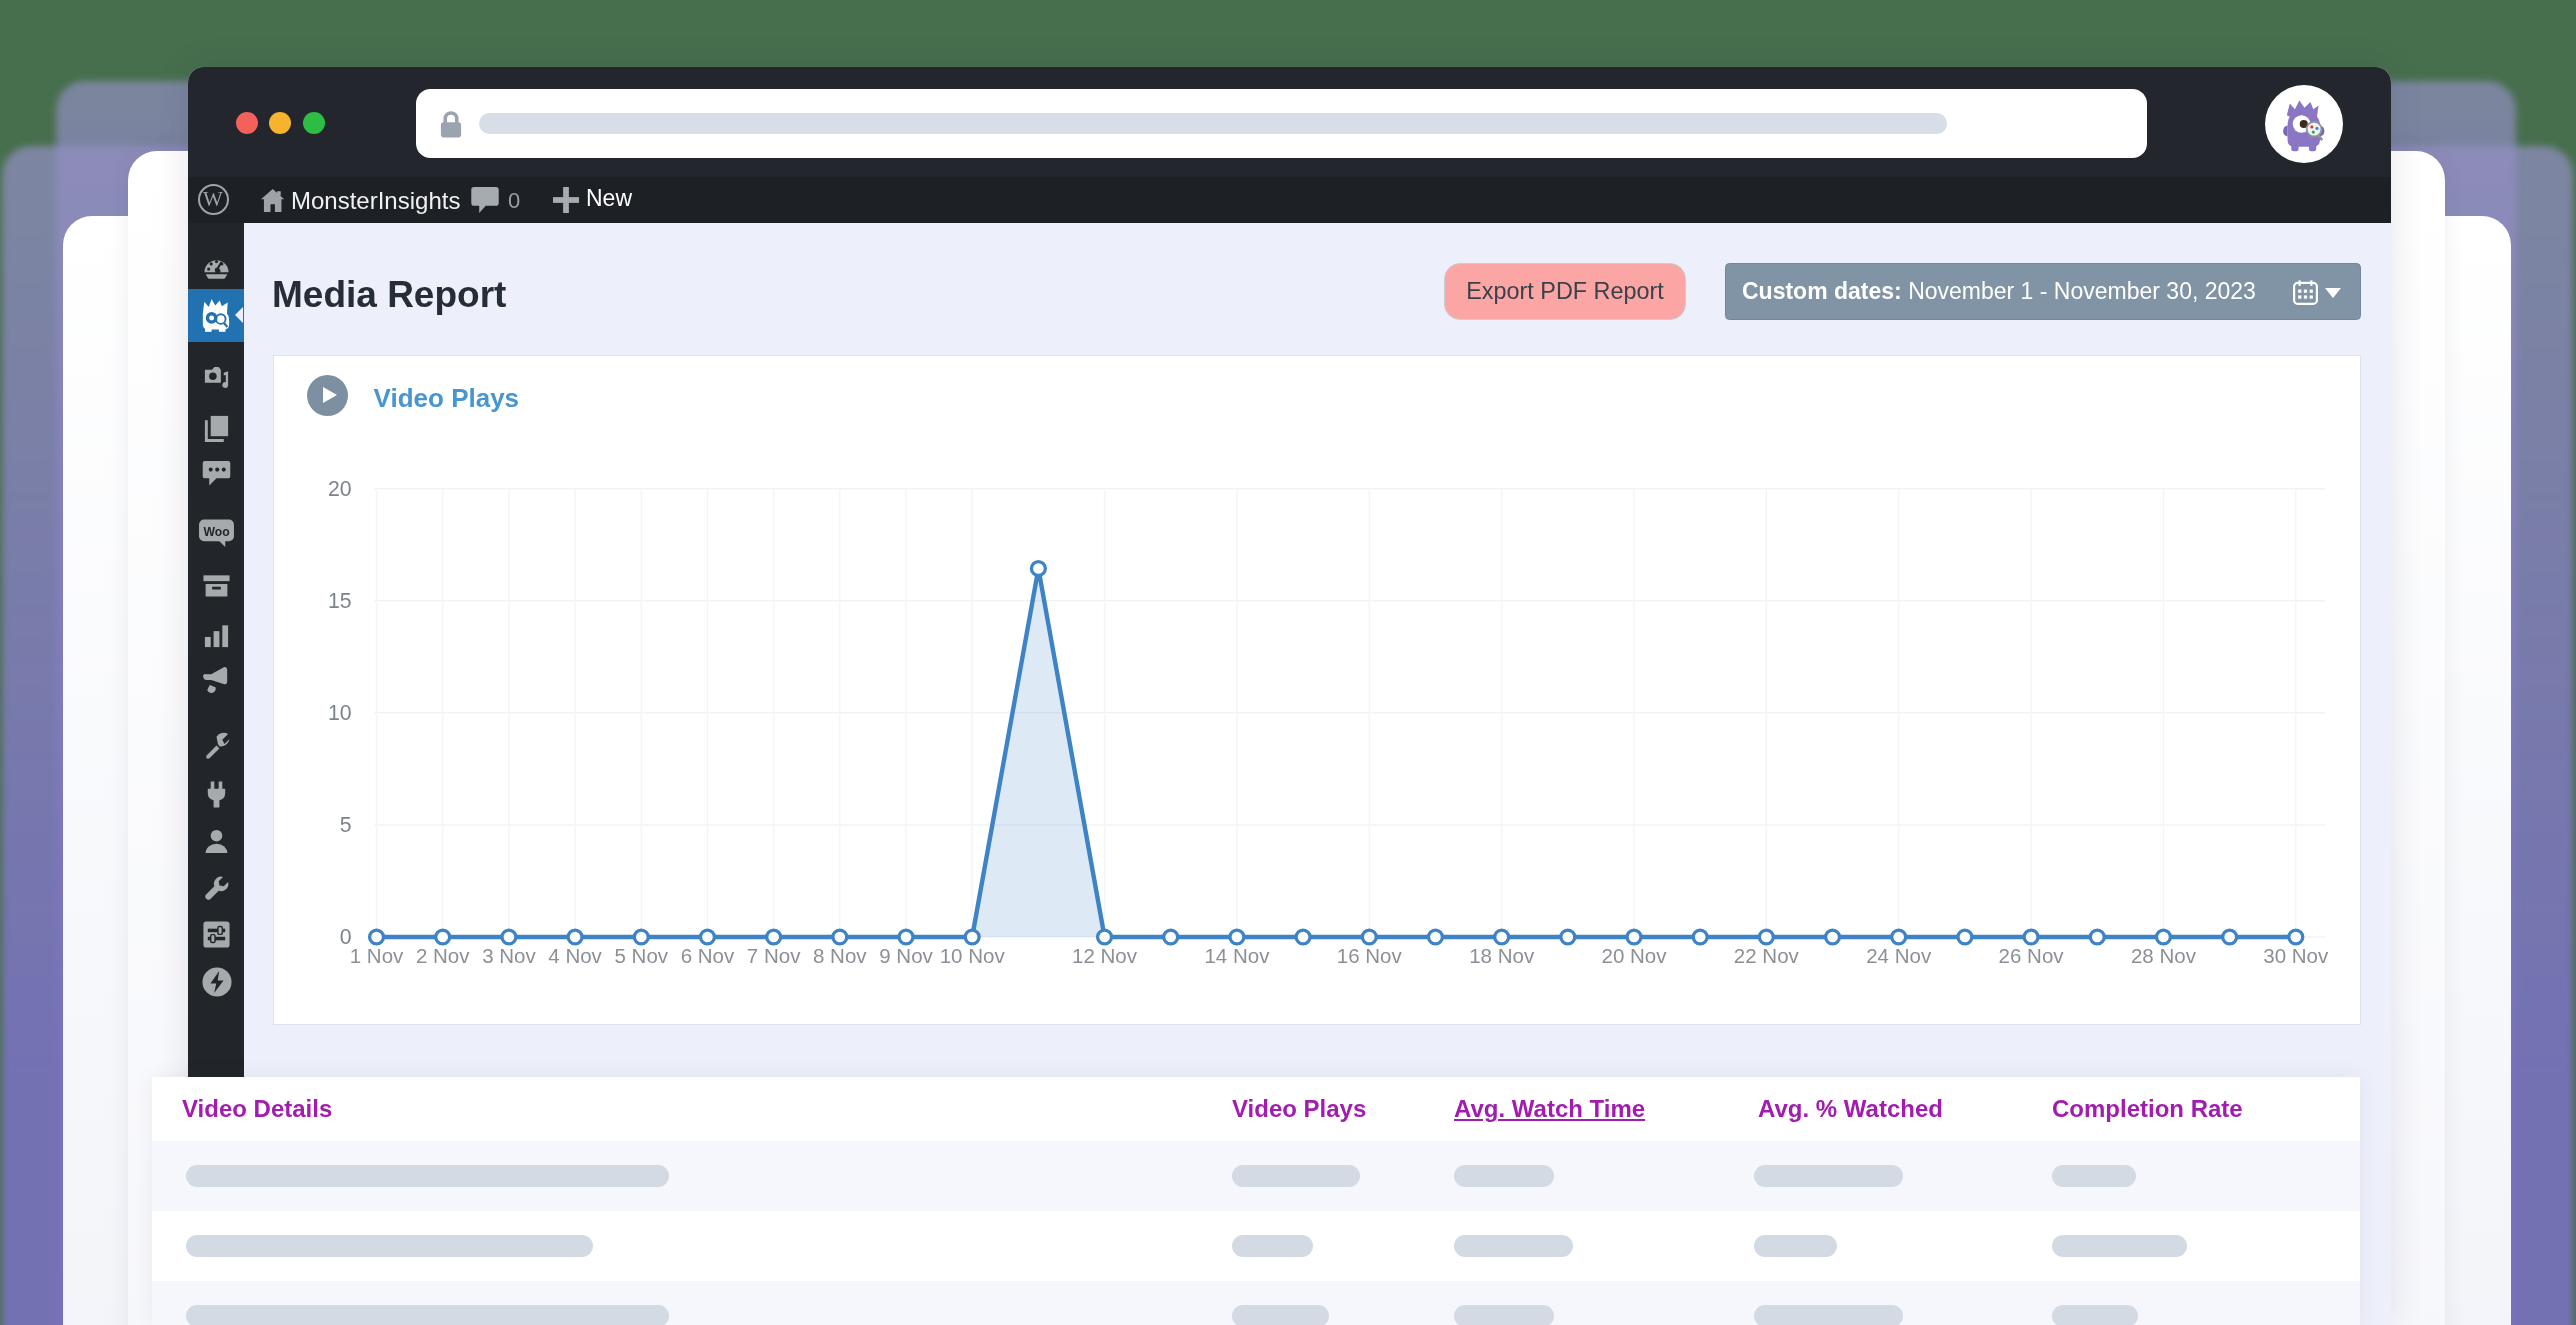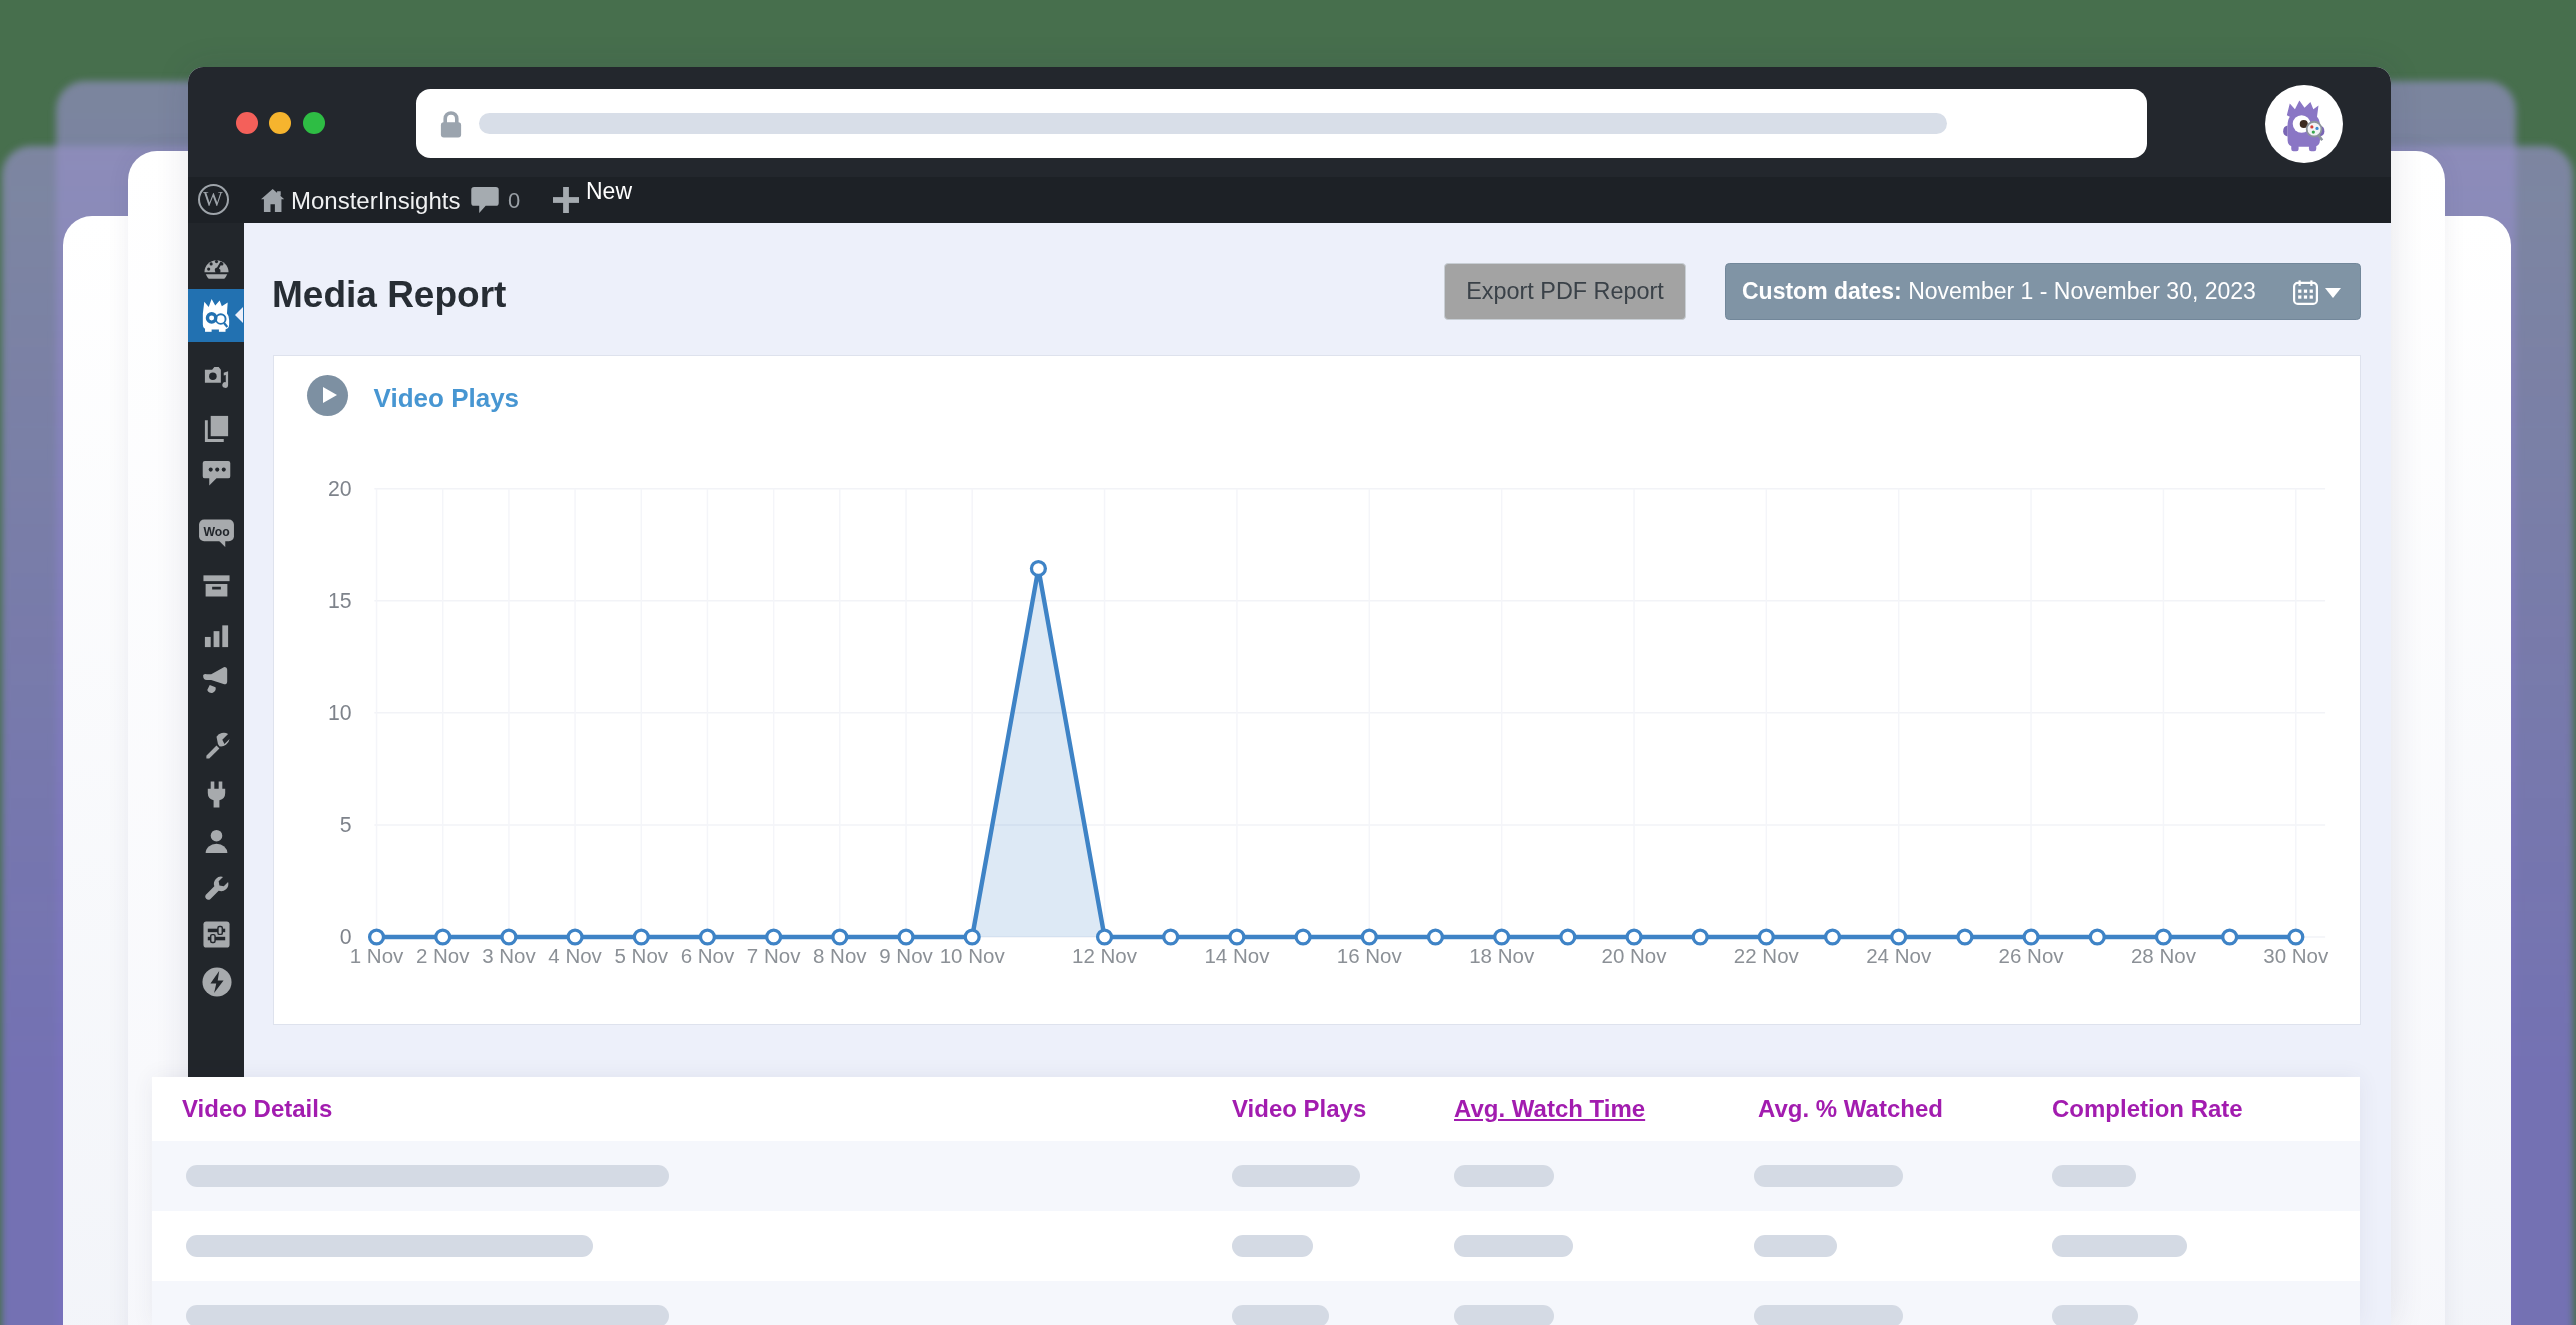--- a/index.html
+++ b/index.html
@@ -29,21 +29,21 @@
   .avatar { left:2077px; top:17.6px; width:78px; height:78px; border-radius:50%; background:#ffffff; }
 
   .adminbar { left:0; top:110px; width:2203px; height:46px; background:#1d2126; color:#f0f0f1; }
   .sidebar { left:0; top:156px; width:56px; height:1102px; background:#22262b; }
   .content { left:56px; top:156px; width:2148px; height:1102px; background:#edf0fa; }
 
   .miactive { left:0; top:66px; width:56px; height:53px; background:#2271b1; }
   .miarrow { left:47px; top:17.6px; width:0; height:0; border-top:8.8px solid transparent; border-bottom:8.8px solid transparent; border-right:8.8px solid #edf0fa; }
 
   h1.mr { left:28px; top:48px; line-height:47px; font-size:37px; font-weight:bold; color:#272d34; letter-spacing:0px; }
-  .btn-export { left:1200px; top:40px; width:242px; height:57px; background:#a3a3a3; border:1.5px solid #c8ced4; border-radius:4px;
+  .btn-export { left:1200px; top:40px; width:242px; height:57px; background:#fca5a5; border:1.5px solid #c8ced4; border-radius:16px;
                 color:#3a4148; font-size:23.4px; display:flex; align-items:center; justify-content:center; }
   .btn-dates { left:1481px; top:40px; width:636px; height:57px; background:#8094a5; border:1.5px solid #72879a; border-radius:4.4px;
                color:#ffffff; font-size:23px; display:flex; align-items:center; }
 
   .card { left:28.6px; top:132px; width:2088px; height:670px; background:#ffffff; border:1.5px solid #dee2ed; }
   .playcirc { left:33px; top:19px; width:41px; height:41px; border-radius:50%; background:#7d90a2; }
   .playtri { left:16px; top:11.7px; width:0; height:0; border-top:8.8px solid transparent; border-bottom:8.8px solid transparent; border-left:14px solid #ffffff; }
   .cardtitle { left:100px; top:27px; font-size:26px; font-weight:bold; color:#4796d2; }
 
   .tablepanel { left:152px; top:1077px; width:2208px; height:248px; background:#ffffff; box-shadow:0 0 20.5px rgba(50,50,90,0.07); }
@@ -95,21 +95,21 @@
       </svg>
       <div class="abs" style="left:103px; top:10.3px; font-size:24px; color:#f0f1f2;">MonsterInsights</div>
       <svg class="abs" style="left:283px; top:10.3px;" width="28" height="26" viewBox="0 0 38 36">
         <path d="M4 0 h30 a4 4 0 0 1 4 4 v18 a4 4 0 0 1 -4 4 h-14 l-9 10 v-10 h-7 a4 4 0 0 1 -4 -4 v-18 a4 4 0 0 1 4 -4 Z" fill="#a5abb0"></path>
       </svg>
       <div class="abs" style="left:320px; top:11px; font-size:22px; color:#9aa0a6;">0</div>
       <svg class="abs" style="left:365px; top:9.5px;" width="26" height="26" viewBox="0 0 36 36">
         <rect x="14" y="0" width="8" height="36" fill="#a5abb0"></rect>
         <rect x="0" y="14" width="36" height="8" fill="#a5abb0"></rect>
       </svg>
-      <div class="abs" style="left:398px; top:1px; font-size:23px; color:#ffffff;">New</div>
+      <div class="abs" style="left:398px; top:8px; font-size:23px; color:#ffffff;">New</div>
     </div>
     <div class="abs sidebar">
       <svg class="abs" style="left:14px; top:29px;" width="29" height="29" viewBox="0 0 20 20">
         <path d="M1.7 14 a8.3 8.3 0 1 1 16.6 0 Z" fill="#a7aaad"></path>
         <circle cx="4.6" cy="11.8" r="1.1" fill="#22262b"></circle>
         <circle cx="6.3" cy="8.2" r="1.1" fill="#22262b"></circle>
         <circle cx="10" cy="6.6" r="1.1" fill="#22262b"></circle>
         <circle cx="13.7" cy="8.2" r="1.1" fill="#22262b"></circle>
         <path d="M9 13.2 a1.9 1.9 0 1 0 2.7-1.8 l2.3-4.2 -1.2-0.7 -2.4 4.2 a1.9 1.9 0 0 0 -1.4 2.5 Z" fill="#22262b"></path>
         <path d="M2.6 15.4 h14.8 a8.3 8.3 0 0 1 -2 3 H4.6 a8.3 8.3 0 0 1 -2-3 Z" fill="#a7aaad"></path>

